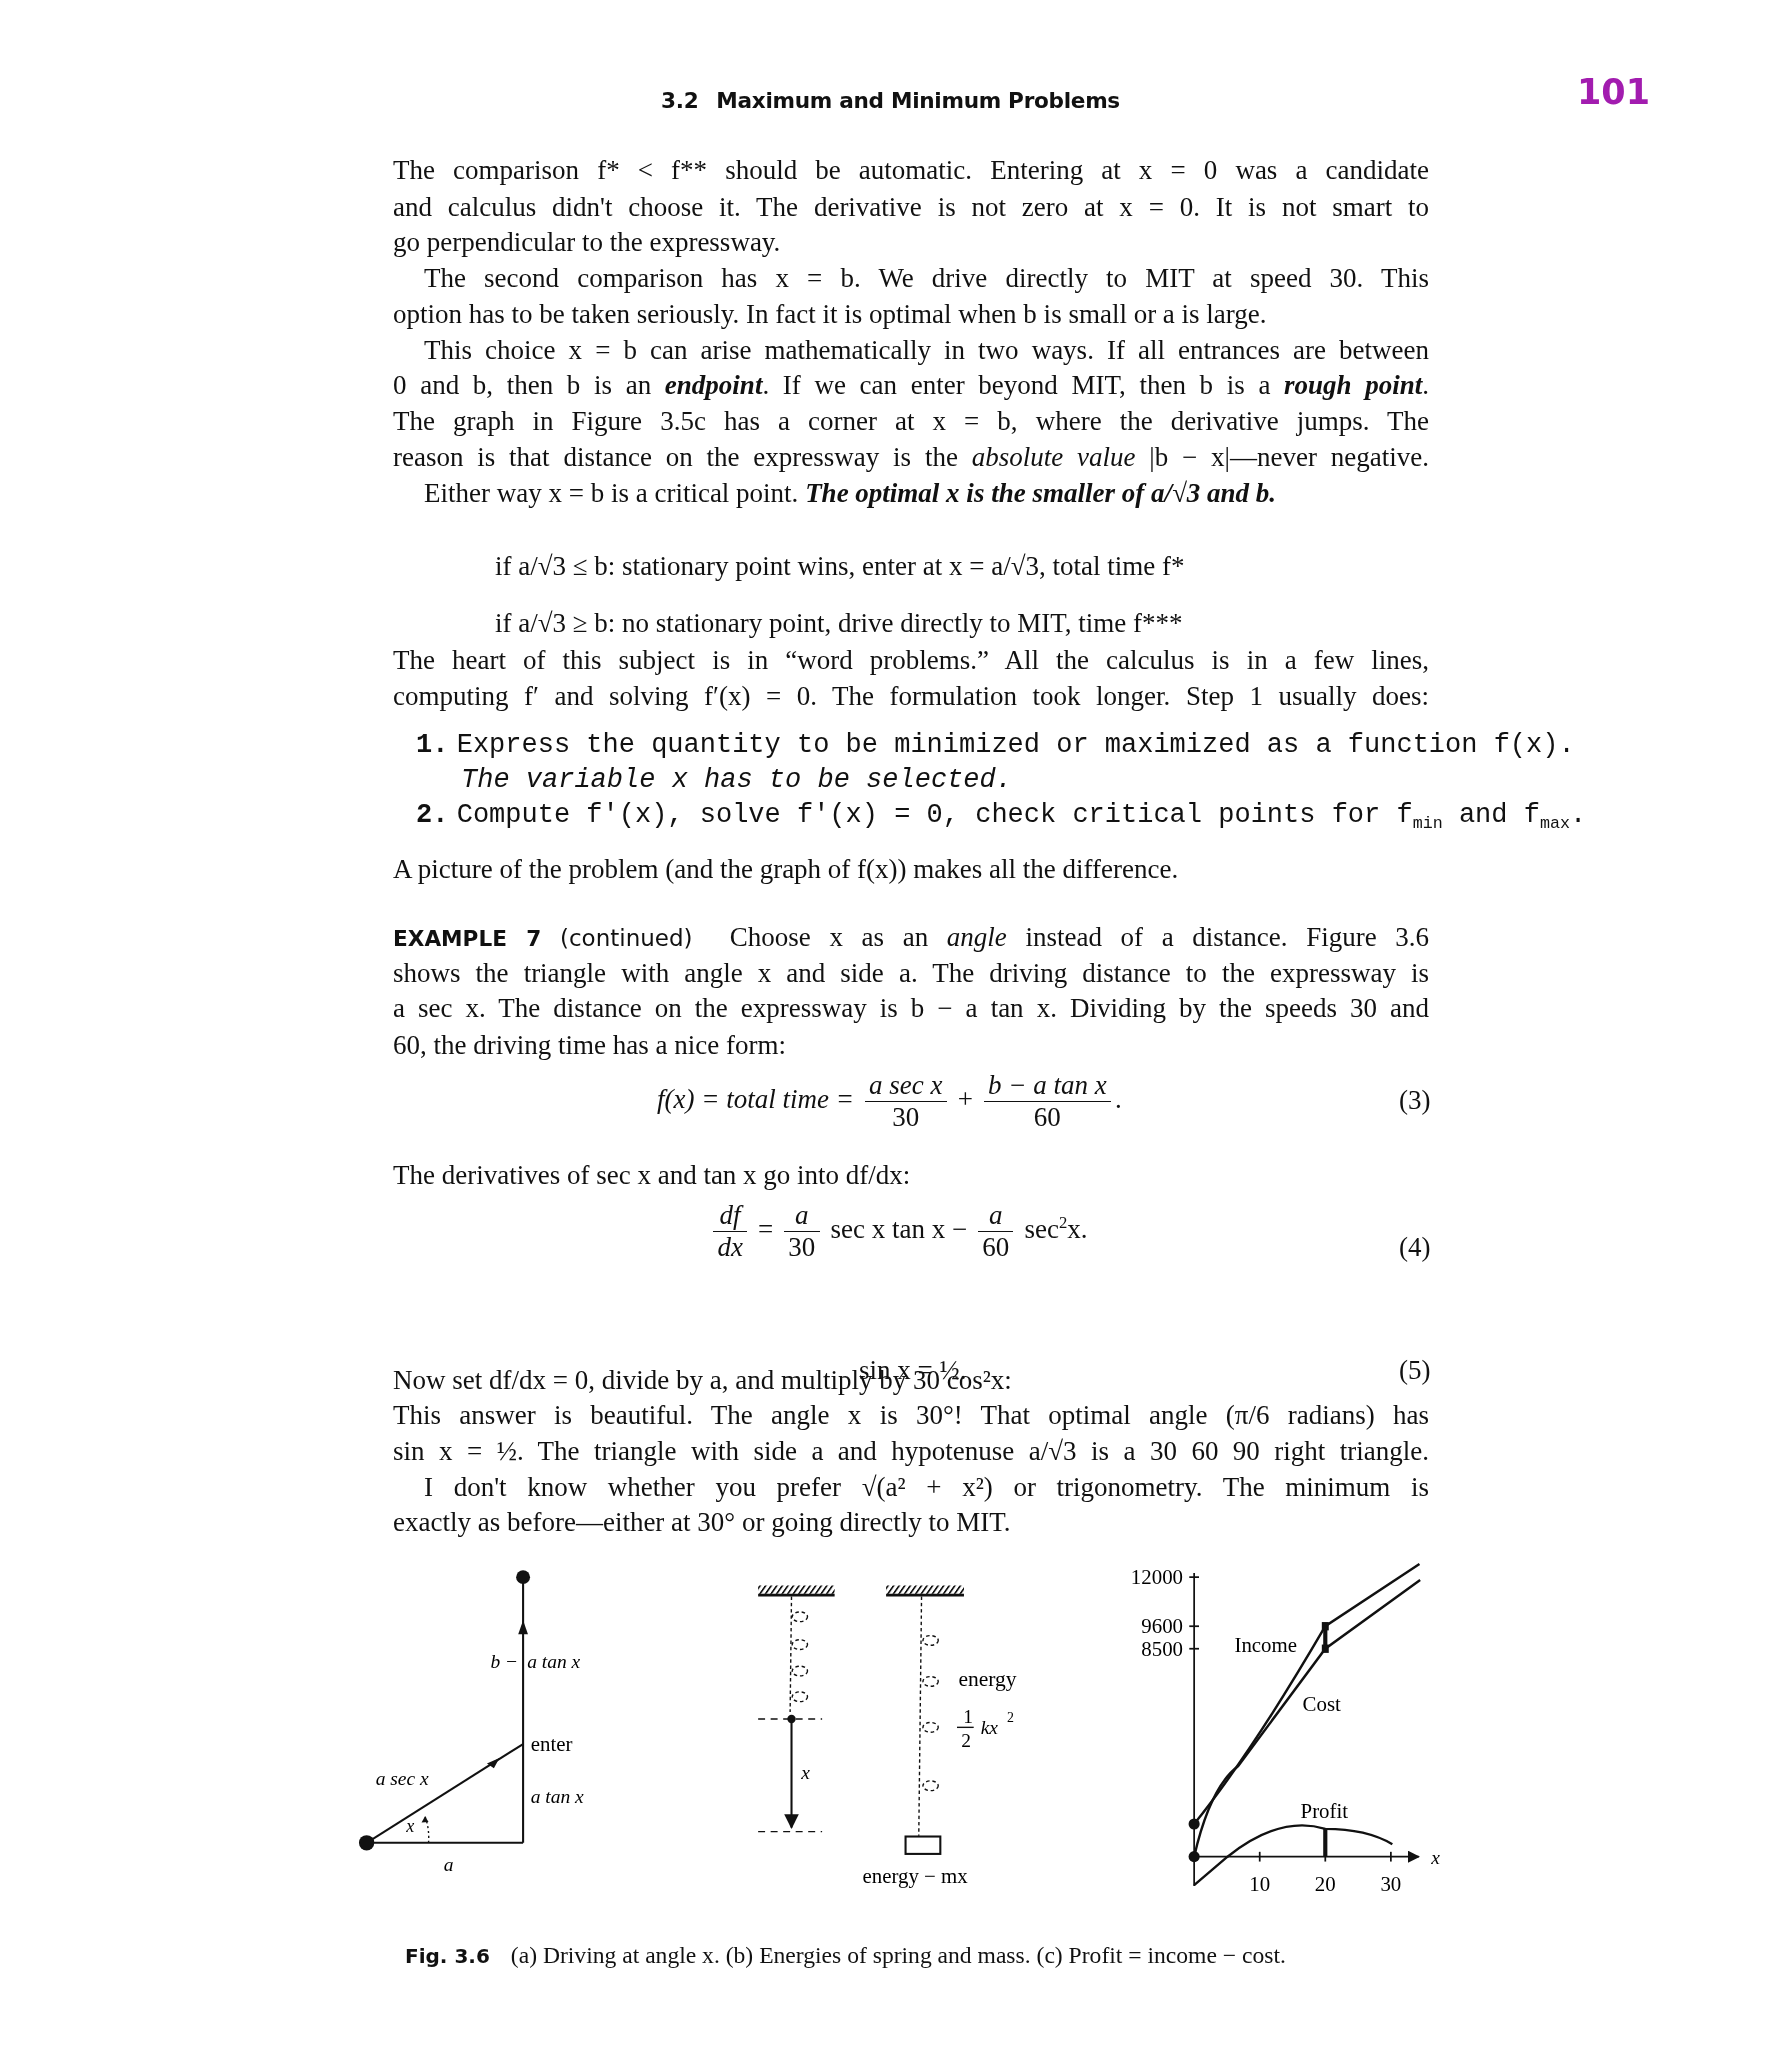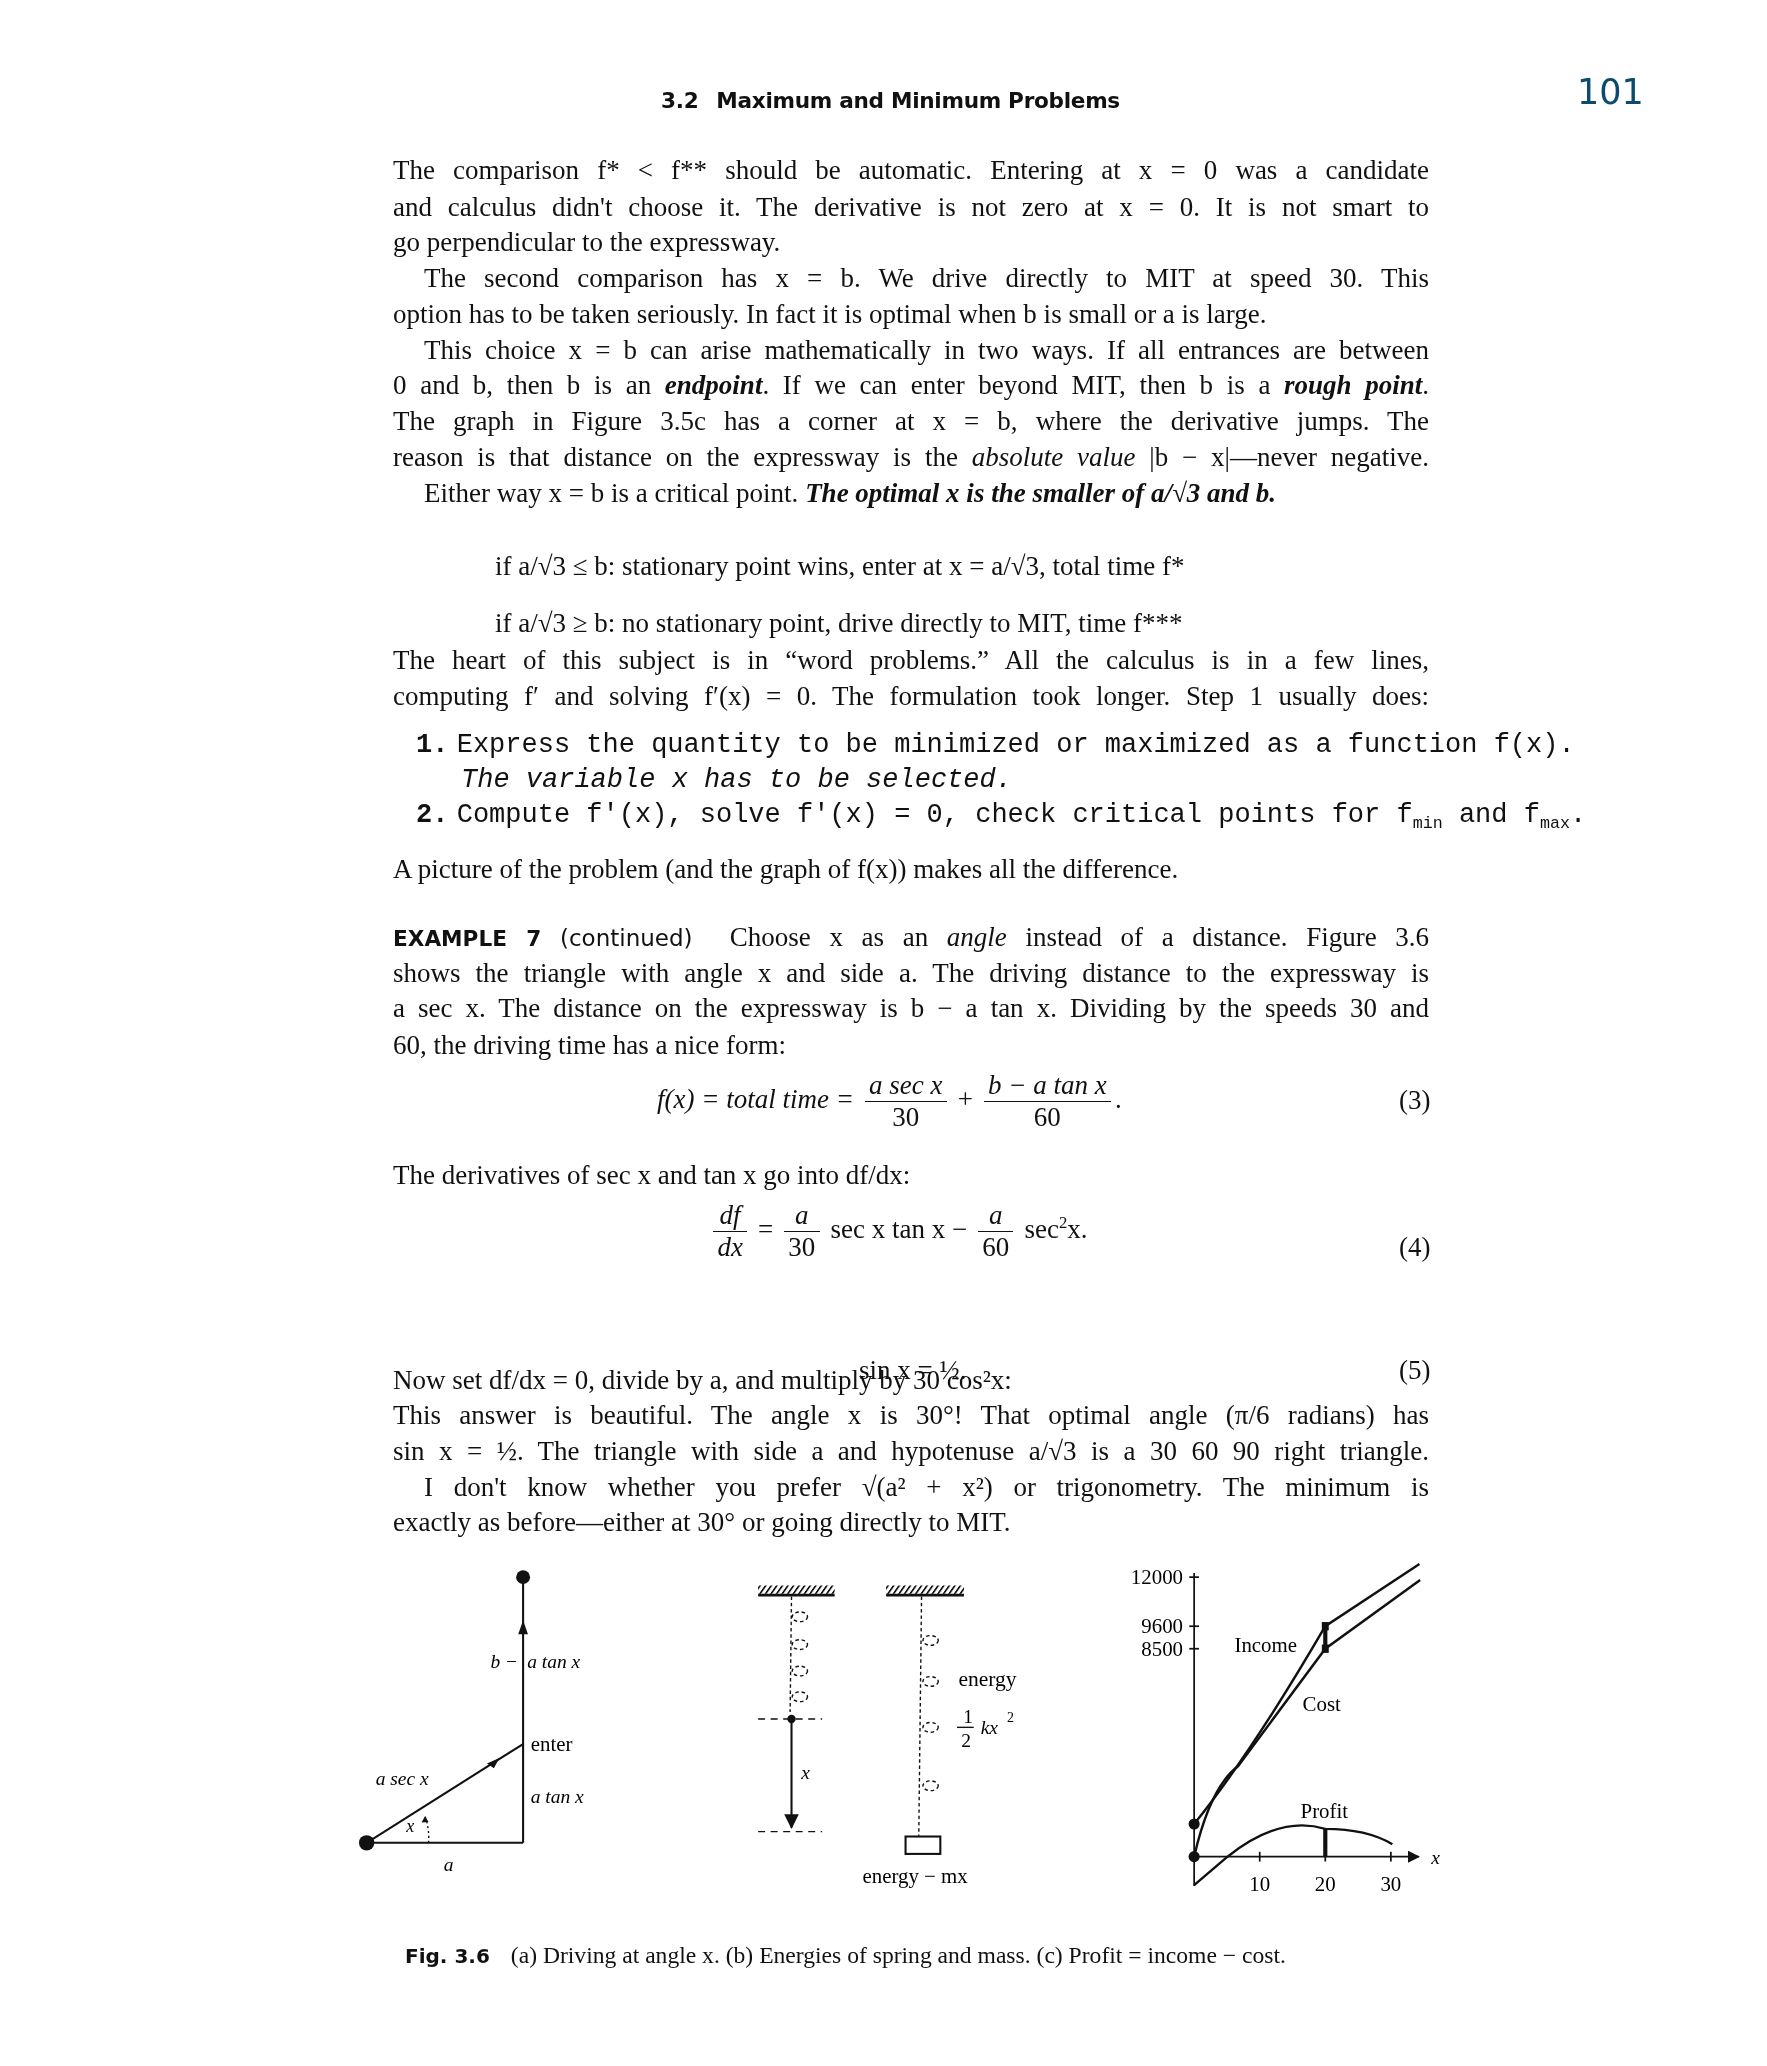--- a/index.html
+++ b/index.html
@@ -3,21 +3,21 @@
 <meta charset="utf-8">
 <style>
   html, body { margin: 0; padding: 0; background: #ffffff; }
   body { width: 1768px; height: 2066px; position: relative; overflow: hidden;
          font-family: "Liberation Serif", "DejaVu Serif", serif; color: #111; }
   .abs { position: absolute; }
   .running-head { left: 661px; top: 82px; font-family: "DejaVu Sans", "Liberation Sans", sans-serif;
          font-weight: bold; font-size: 21.6px; letter-spacing: -0.3px; white-space: nowrap; margin-top: 6px; }
   .running-head .num { margin-right: 18px; }
   .page-number { left: 1577px; top: 72px; font-family: "DejaVu Sans", "Liberation Sans", sans-serif;
-         font-size: 35px; font-weight: 400; color: #0c4a6e; }
+         font-size: 35px; font-weight: 700; color: #a21caf; }
   .line { position: absolute; left: 393px; width: 1036px; font-size: 27px; line-height: 32px;
           white-space: nowrap; text-align: justify; text-align-last: justify; }
   .line.last { text-align-last: left; }
   .line.indent { padding-left: 31px; width: 1005px; }
   .i { font-style: italic; }
   .bi { font-style: italic; font-weight: bold; }
   .sc { font-family: "DejaVu Sans", "Liberation Sans", sans-serif; }
   .cond { position: absolute; left: 495px; font-size: 27px; white-space: nowrap; margin-top: 20px; }
   .list { position: absolute; font-size: 27px; white-space: nowrap; font-family: Liberation Mono, monospace; }
   .eq { position: absolute; font-size: 27px; white-space: nowrap; }

